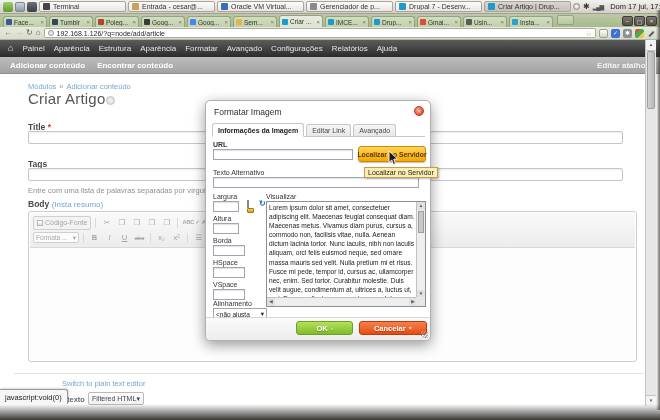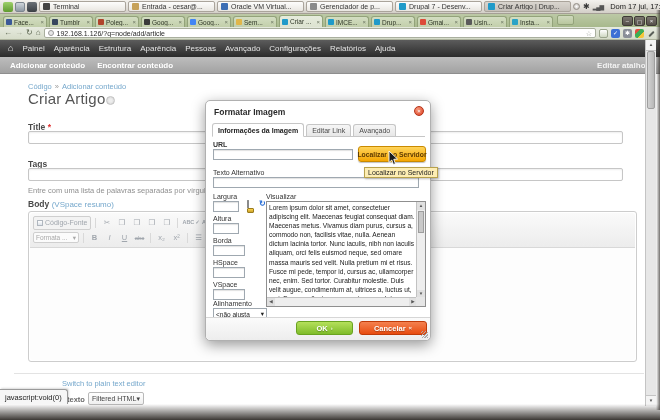--- a/index.html
+++ b/index.html
@@ -90,21 +90,21 @@
   .fline{position:absolute;left:14px;top:373px;width:630px;height:1px;background:#e3e3e3}
   .switch{position:absolute;left:62px;top:379px;font-size:7.5px;color:#76a8cc;text-decoration:none}
   .fmt-label{position:absolute;left:67px;top:395px;font-size:7.5px;font-weight:bold;color:#6b6b6b}
   .fmt-select{position:absolute;left:88px;top:392px;width:56px;height:13px;border:1px solid #b9b9b9;background:linear-gradient(#fff,#efefef);border-radius:2px;font-size:7px;color:#444;display:flex;align-items:center;justify-content:space-between;padding:0 3px;box-sizing:border-box}
   .fmt-help{position:absolute;right:46px;top:394px;font-size:7.5px;color:#76a8cc;display:flex;gap:3px;align-items:center;text-decoration:none}
   .qicon{width:8px;height:8px;border-radius:50%;background:#cfcfcf;color:#fff;font-size:6px;display:flex;align-items:center;justify-content:center;line-height:1}
   .statusbox{position:absolute;left:0;top:389px;height:14px;background:#f6f6f6;border:1px solid #9a9a9a;border-left:none;border-bottom:none;border-radius:0 3px 0 0;font-size:7.5px;color:#222;display:flex;align-items:center;padding:0 5px;z-index:40;box-shadow:1px -1px 2px rgba(0,0,0,.15)}
 
   
   .dlg{position:absolute;left:205px;top:100px;width:226px;height:241px;background:#fff;border:1px solid #b0b0b0;border-radius:5px;box-shadow:0 4px 14px rgba(0,0,0,.4);z-index:50;box-sizing:border-box;font-size:7px}
-  .dlg-title{position:absolute;left:8px;top:6px;font-size:8.5px;font-weight:bold;color:#2b2b2b}
+  .dlg-title{position:absolute;left:8px;top:6px;font-size:8.5px;font-weight:normal;color:#2b2b2b}
   .dlg-close{position:absolute;right:6px;top:5px;width:10px;height:10px;border-radius:50%;background:radial-gradient(circle at 35% 30%,#f79a7e,#dd4022);border:1px solid #b53318;color:#fff;font-size:6px;display:flex;align-items:center;justify-content:center;box-sizing:border-box;line-height:1}
   .dlg-tabs{position:absolute;left:6px;top:21px;width:213px;height:14px;border-bottom:1px solid #c6c6c6;display:flex;align-items:flex-end;gap:2px}
   .dtab{font-size:7px;color:#4a4a4a;padding:0 5px;background:linear-gradient(#f6f6f6,#e7e7e7);border:1px solid #c6c6c6;border-bottom:none;border-radius:3px 3px 0 0;height:12px;box-sizing:border-box;display:flex;align-items:center;white-space:nowrap}
   .dtab.active{background:#fff;font-weight:bold;height:14px;margin-bottom:-1px;border-bottom:1px solid #fff;color:#222}
   .dl{position:absolute;font-size:7px;color:#333;white-space:nowrap}
   .dl.b{font-weight:bold}
   .din{position:absolute;height:11px;background:#fff;border:1px solid #9fa8b0;box-sizing:border-box;box-shadow:inset 0 1px 1px rgba(0,0,0,.12);font-size:7px;padding:0 2px}
   .browse{position:absolute;left:152px;top:45px;width:68px;height:16px;background:linear-gradient(#ffd45a,#f5a603);border:1px solid #c98a00;border-radius:3px;font-size:6.8px;font-weight:bold;color:#5d3a00;display:flex;align-items:center;justify-content:center;box-sizing:border-box;box-shadow:0 1px 1px rgba(0,0,0,.25);white-space:nowrap}
   .tooltip{position:absolute;left:158px;top:66px;background:#fdedb3;border:1px solid #b7a14e;font-size:7px;color:#222;padding:1px 3px;white-space:nowrap;z-index:6;box-shadow:1px 1px 2px rgba(0,0,0,.25)}
   .lockwrap{position:absolute;left:41px;top:100px;width:8px;height:11px}
@@ -262,45 +262,45 @@
     <span class="ext e4"></span>
     <span class="wrench"></span>
   </div>
 
   <div class="admbar">
     <span class="home-ic">⌂</span>
     <span class="adm-item">Painel</span>
     <span class="adm-item">Aparência</span>
     <span class="adm-item">Estrutura</span>
     <span class="adm-item">Aparência</span>
-    <span class="adm-item">Pessoas</span>
+    <span class="adm-item">Formatar</span>
     <span class="adm-item">Avançado</span>
     <span class="adm-item">Configurações</span>
     <span class="adm-item">Relatórios</span>
     <span class="adm-item">Ajuda</span>
   </div>
 
   <div class="shbar">
     <span>Adicionar conteúdo</span>
     <span>Encontrar conteúdo</span>
     <span class="sh-edit">Editar atalhos</span>
   </div>
 
   <div class="breadcrumb">
-    <a href="#">Código</a><span class="bsep">»</span><a href="#">Adicionar conteúdo</a>
+    <a href="#">Módulos</a><span class="bsep">»</span><a href="#">Adicionar conteúdo</a>
   </div>
   <h1 class="ptitle">Criar Artigo</h1>
   <span class="gear"></span>
 
   <div class="flabel" style="left:28px;top:122px"><span>Title</span> <em class="req">*</em></div>
   <input class="tinput" style="left: 28px; top: 131px; width: 595px;">
   <div class="flabel" style="left:28px;top:159px">Tags</div>
   <input class="tinput" style="left: 28px; top: 168px; width: 595px;">
   <div class="fhelp">Entre com uma lista de palavras separadas por vírgula para descrev</div>
-  <div class="flabel" style="left:28px;top:199px"><span>Body</span> <a href="#" class="esum">(VSpace resumo)</a></div>
+  <div class="flabel" style="left:28px;top:199px"><span>Body</span> <a href="#" class="esum">(Insta resumo)</a></div>
 
   <div class="editor">
     <div class="etoolbar">
       <div class="trow">
         <span class="tb-btn tb-src">
             <span class="srcsq"></span>
             <span>Código-Fonte</span>
           </span>
         <span class="tb-sep"></span>
         <span class="tb-btn">✂</span>

